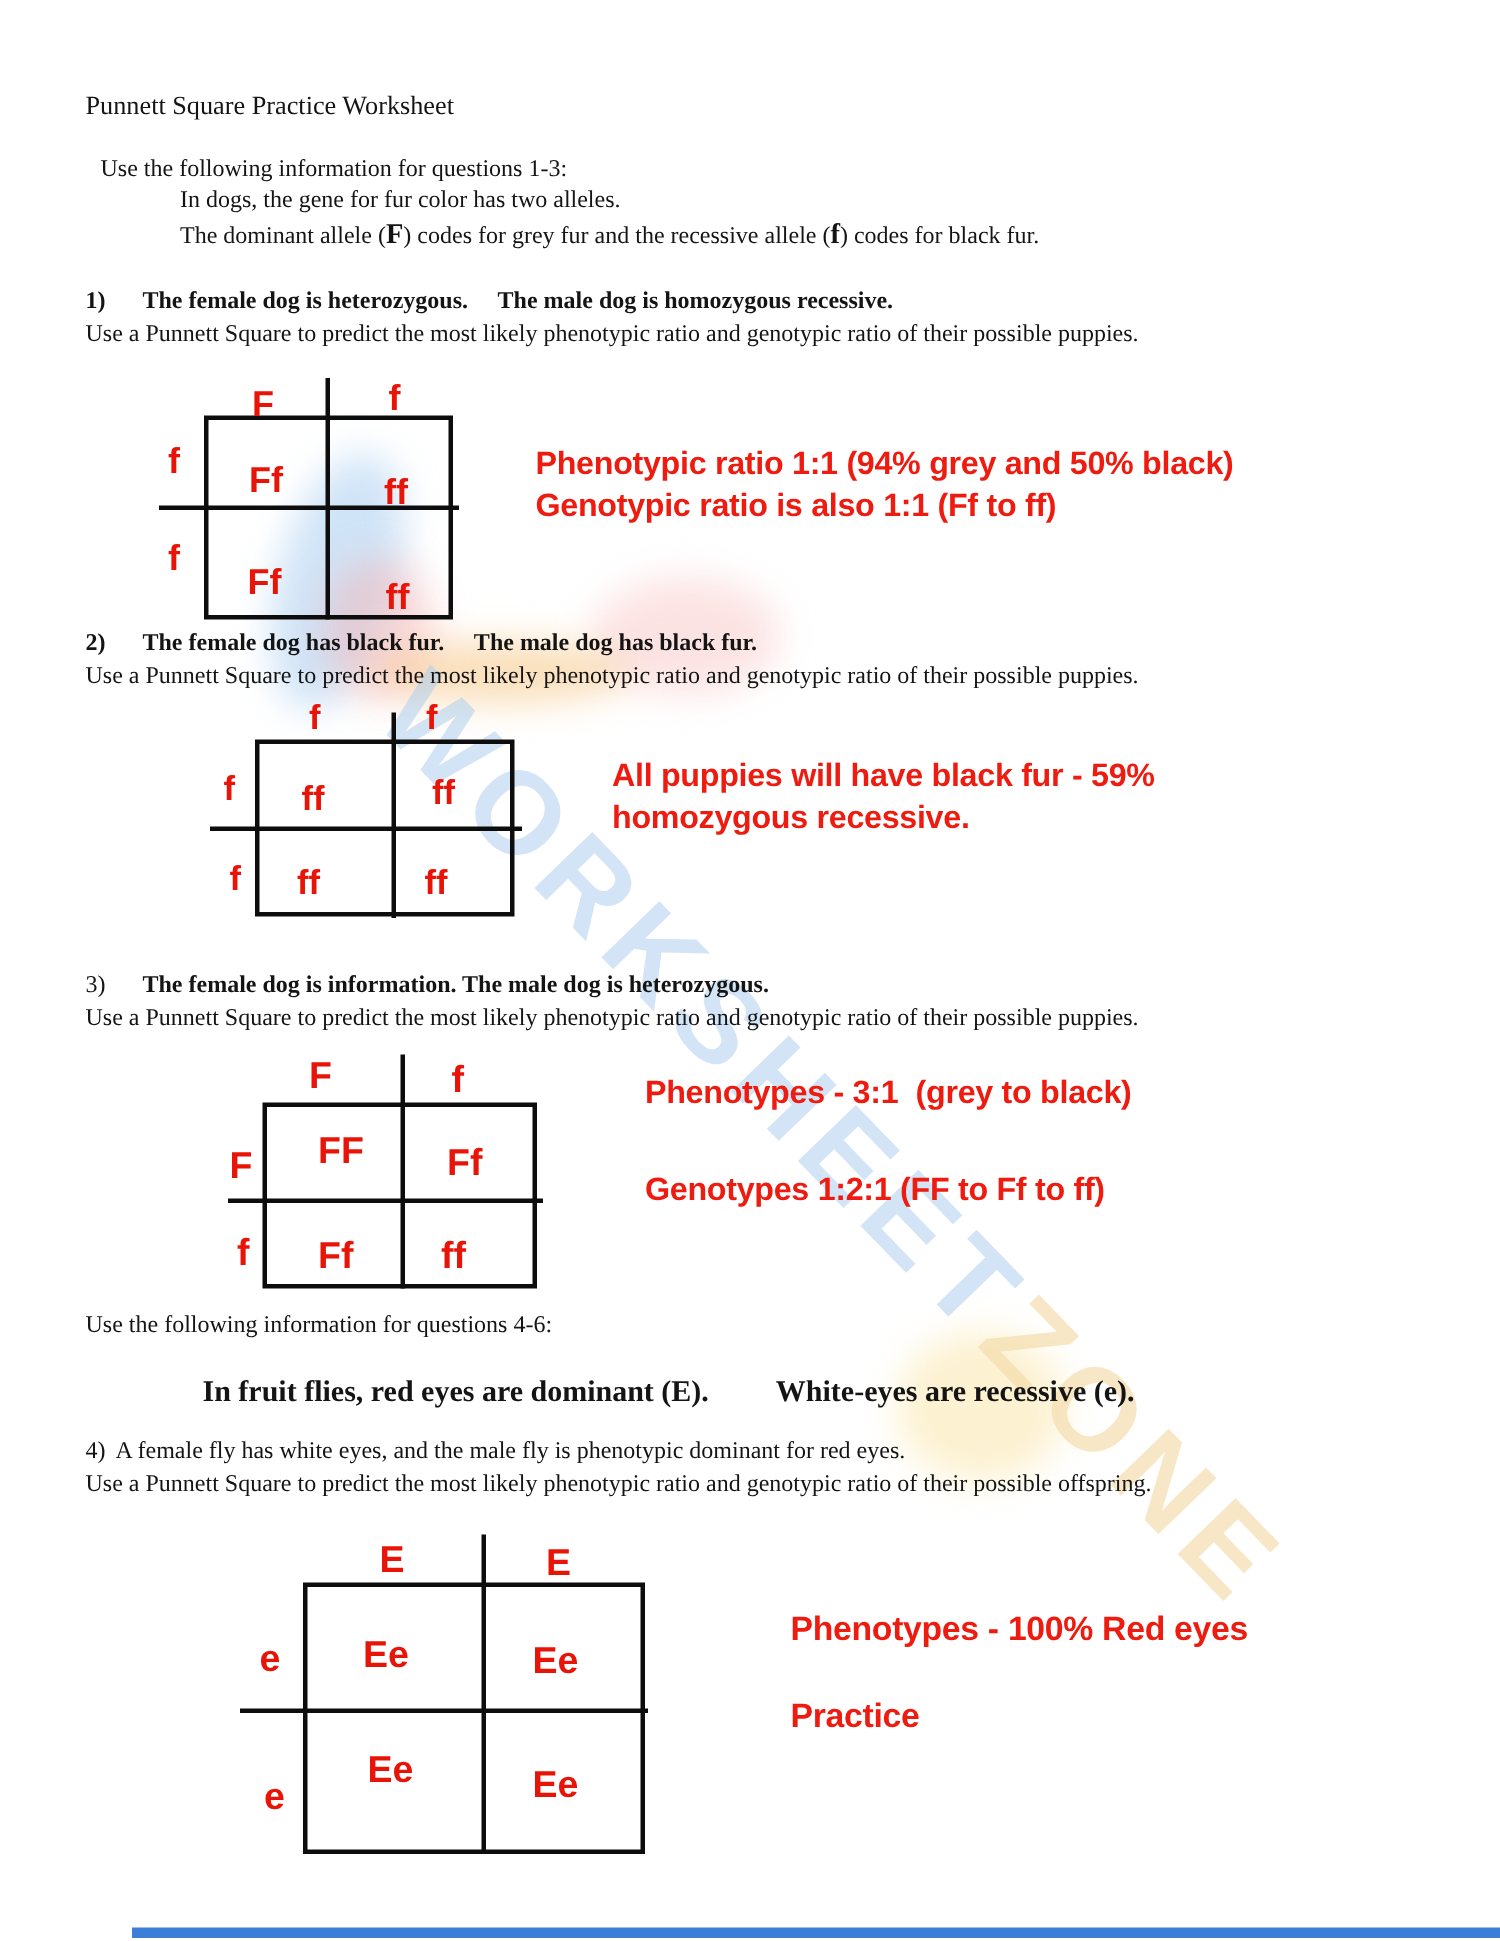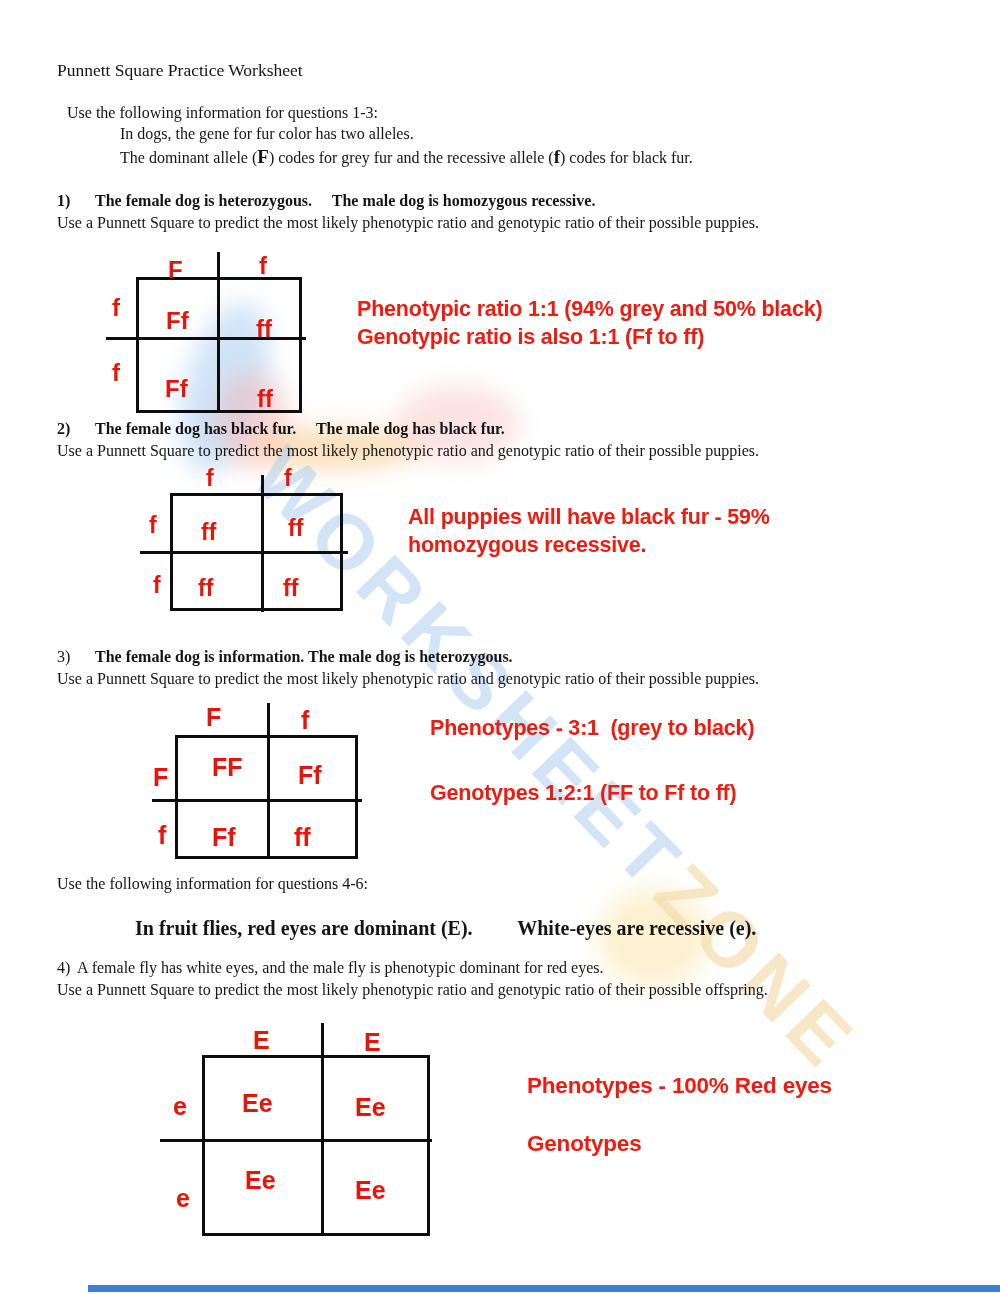--- a/index.html
+++ b/index.html
@@ -145,17 +145,17 @@
     <div class="psq-label" style="left:364px; top:1030px; font-size:25px;">E</div>
     <div class="psq-label" style="left:173px; top:1094px; font-size:25px;">e</div>
     <div class="psq-label" style="left:176px; top:1186px; font-size:25px;">e</div>
     <div class="psq-label" style="left:242px; top:1091px; font-size:25px;">Ee</div>
     <div class="psq-label" style="left:355px; top:1095px; font-size:25px;">Ee</div>
     <div class="psq-label" style="left:245px; top:1168px; font-size:25px;">Ee</div>
     <div class="psq-label" style="left:355px; top:1178px; font-size:25px;">Ee</div>
   </div>
 
   <div class="answer big" style="left:527px; top:1073px;">Phenotypes - 100% Red eyes</div>
-  <div class="answer big" style="left:527px; top:1131px;">Genotypes</div>
+  <div class="answer big" style="left:527px; top:1131px;">Practice</div>
 
   <div class="bottom-bar"></div>
 
 </div>
 
 </body></html>

